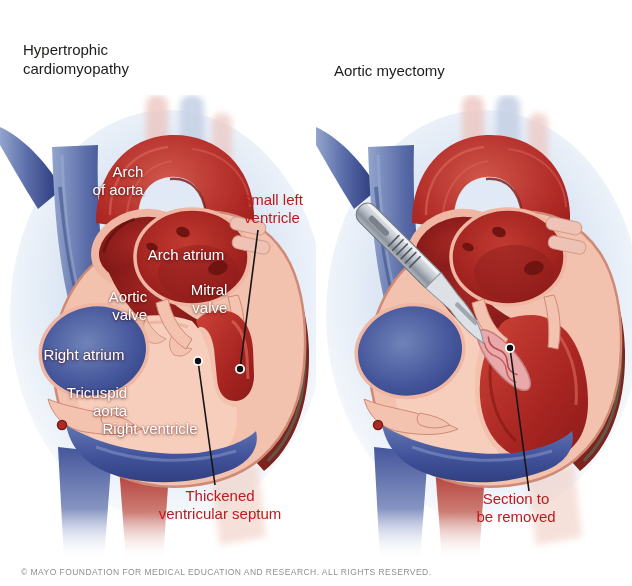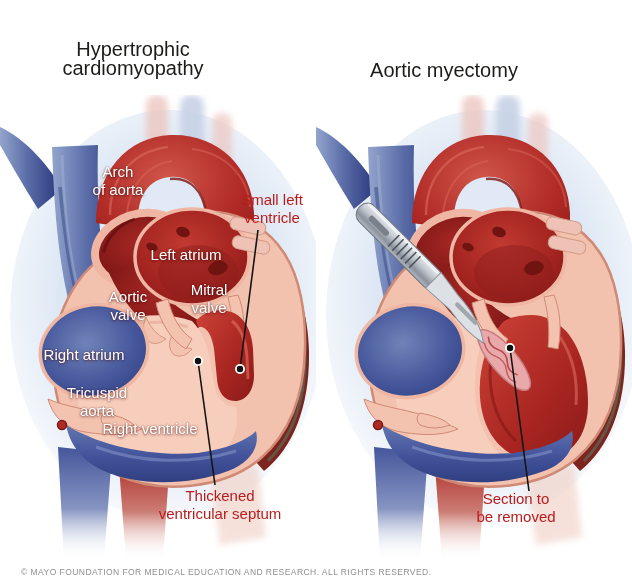--- a/index.html
+++ b/index.html
@@ -1,23 +1,23 @@
 <!DOCTYPE html>
 <html><head>
 <meta charset="utf-8">
 <style>
   html,body{margin:0;padding:0;background:#ffffff;}
   .canvas{position:relative;width:632px;height:586px;background:#ffffff;overflow:hidden;
           font-family:"Liberation Sans", sans-serif;}
   .panel{position:absolute;width:316px;height:470px;top:95px;}
   .panel.left{left:0;}
   .panel.right{left:316px;}
-  .title{position:absolute;width:220px;text-align:center;transform:translateX(-50%);
-         color:#1c1c1a;font-size:20px;line-height:19px;white-space:pre-line;}
-  .heart-label{position:absolute;transform:translateX(-50%);text-align:center;color:#ffffff;
+  .title{position:absolute;width:220px;text-align:left;transform:translateX(-50%);
+         color:#1c1c1a;font-size:15px;line-height:19px;white-space:pre-line;}
+  .heart-label{position:absolute;transform:translateX(-50%);text-align:right;color:#ffffff;
          font-size:15px;line-height:18px;white-space:pre-line;
          text-shadow:0 1px 3px rgba(70,10,10,.65), 0 0 2px rgba(70,10,10,.4);}
   .callout{position:absolute;transform:translateX(-50%);text-align:center;color:#b91c1c;
          font-size:15px;line-height:18px;white-space:pre-line;}
   .footer{position:absolute;left:5px;top:567px;color:#8f8f8f;font-size:8.5px;letter-spacing:.45px;padding-left:16px;}
   svg{display:block;}
 </style>
 </head>
 <body>
 
@@ -290,21 +290,21 @@
       </g>
     </svg>
   </div>
 
   <div class="title" style="left:133px;top:40px">Hypertrophic
 cardiomyopathy</div>
   <div class="title" style="left:444px;top:61px">Aortic myectomy</div>
 
   <div class="heart-label" style="left:118px;top:163px">Arch
 of aorta</div>
-  <div class="heart-label" style="left:186px;top:246px">Left atrium</div>
+  <div class="heart-label" style="left:186px;top:246px">Arch atrium</div>
   <div class="heart-label" style="left:128px;top:288px">Aortic
 valve</div>
   <div class="heart-label" style="left:209px;top:281px">Mitral
 valve</div>
   <div class="heart-label" style="left:84px;top:346px">Right atrium</div>
   <div class="heart-label" style="left:97px;top:384px">Tricuspid
 aorta</div>
   <div class="heart-label" style="left:150px;top:420px">Right ventricle</div>
 
   <div class="callout" style="left:272px;top:191px">Small left

